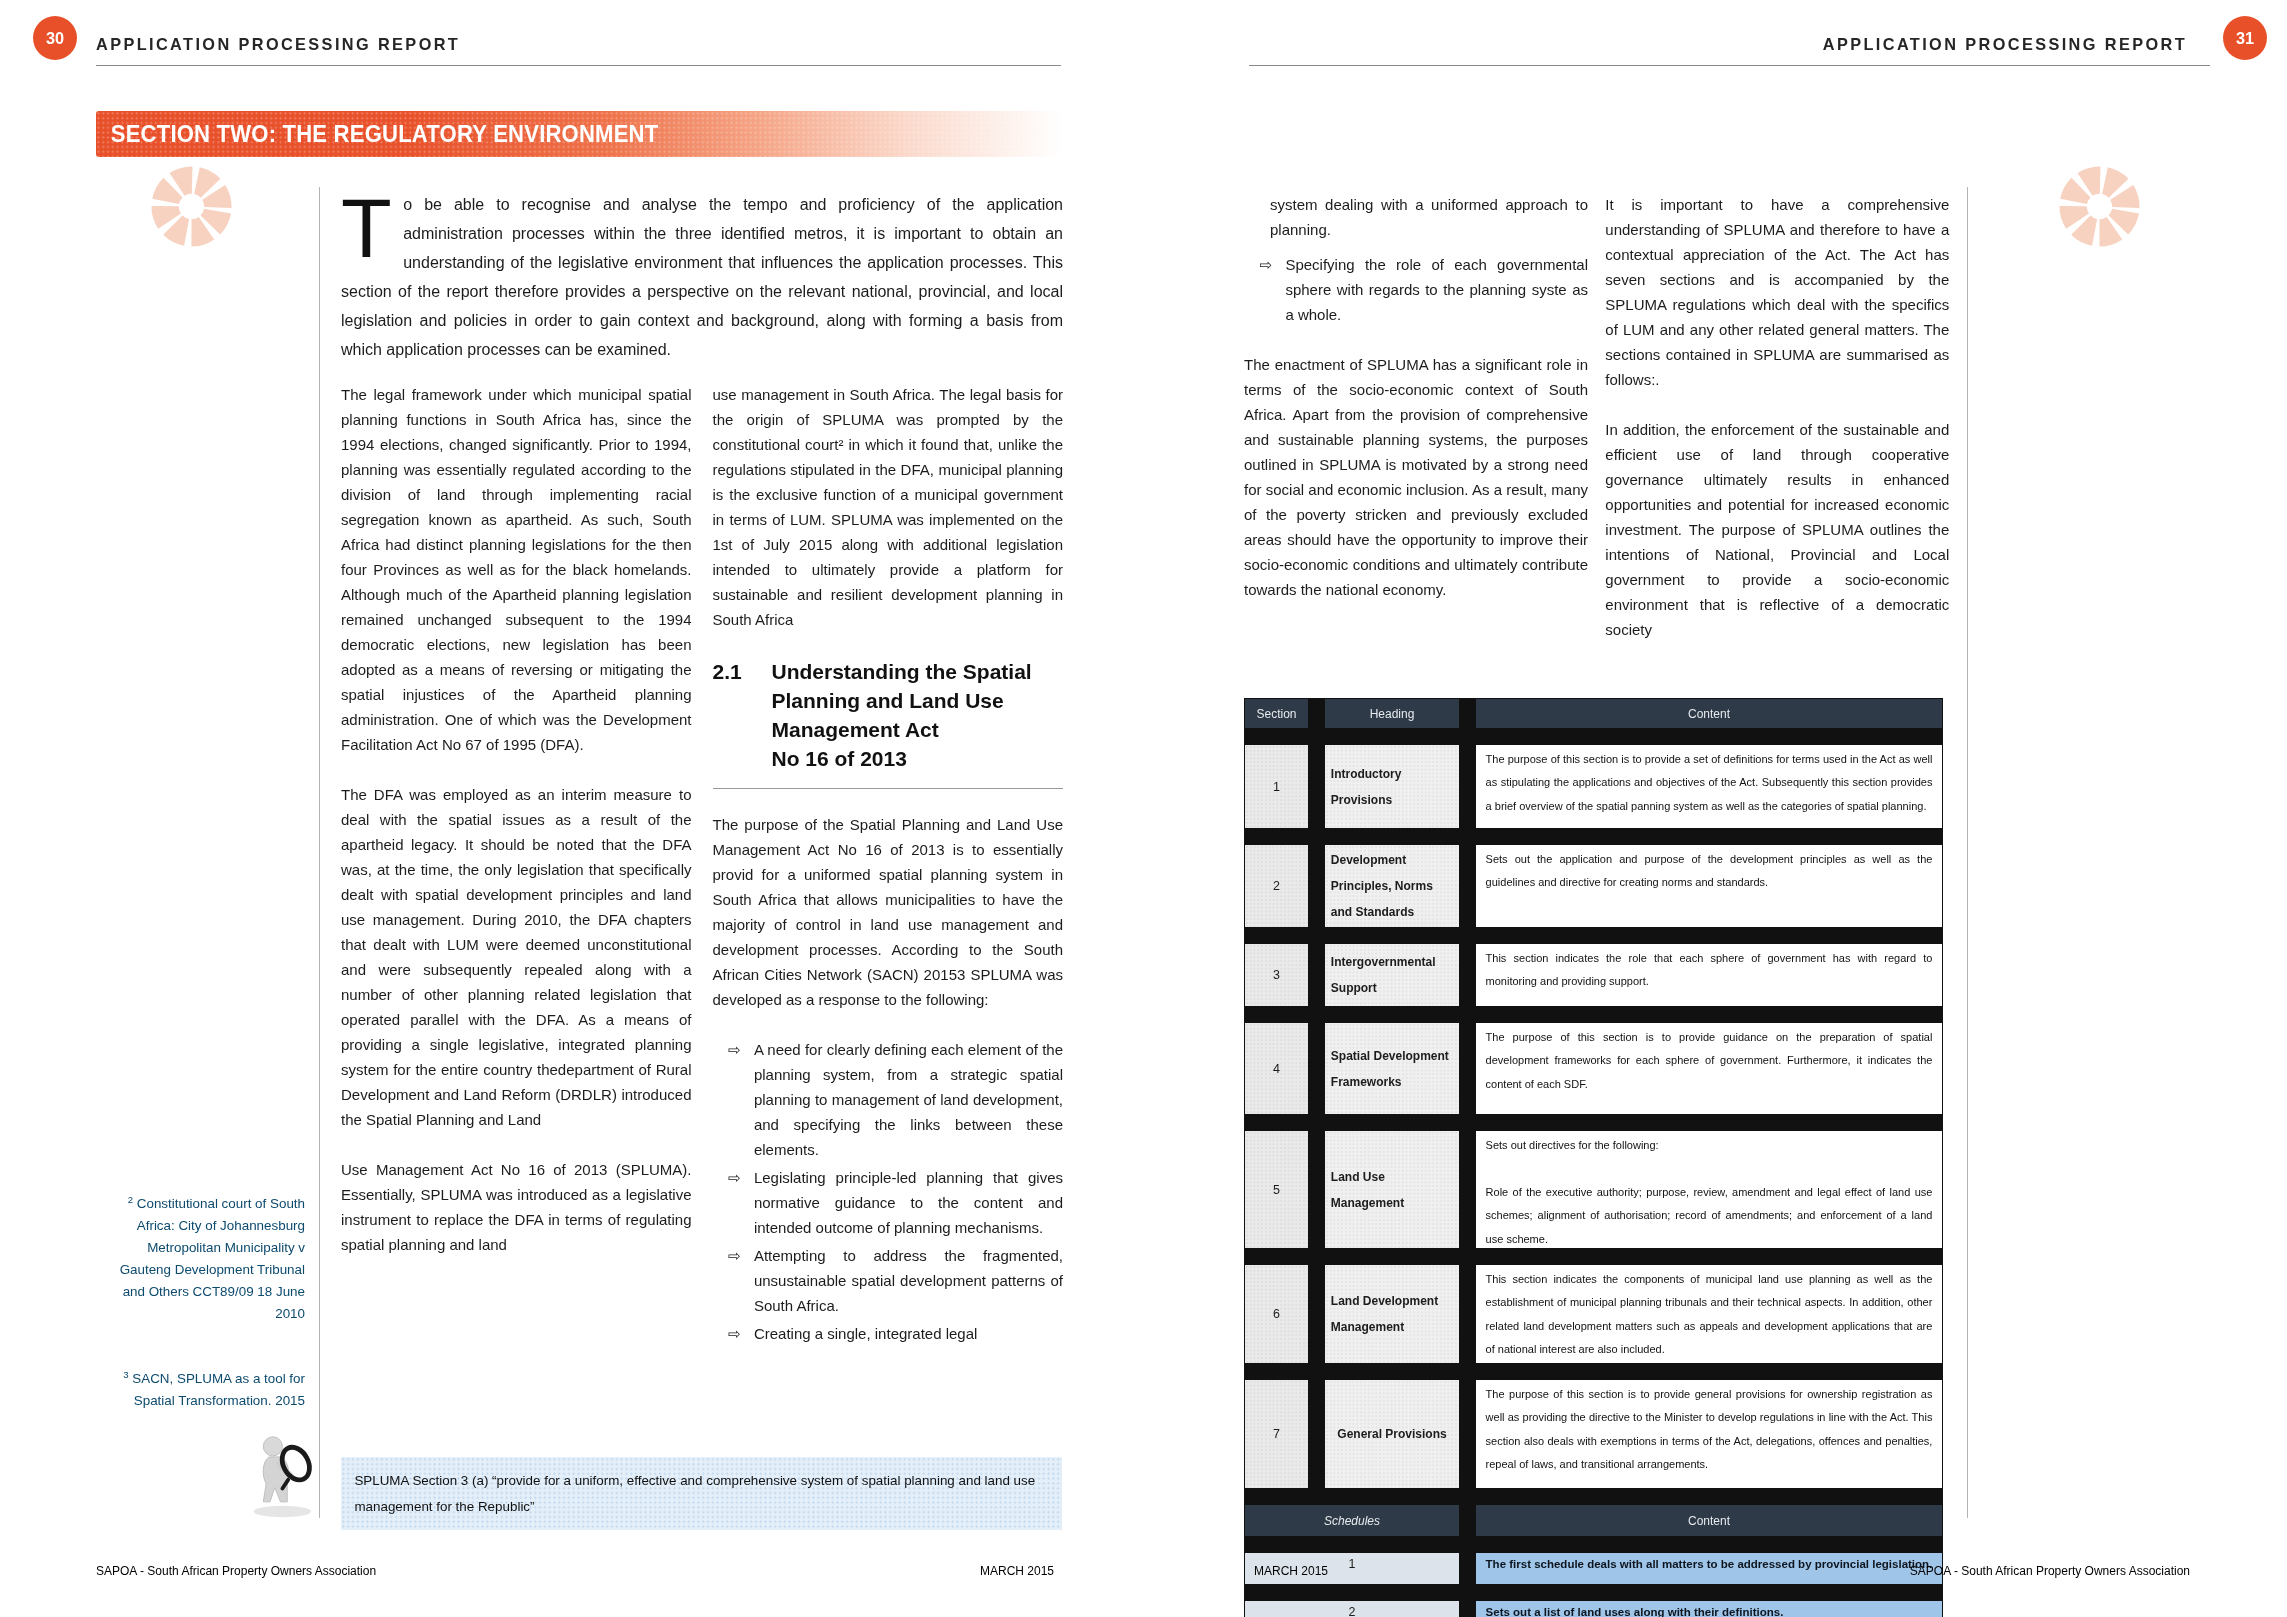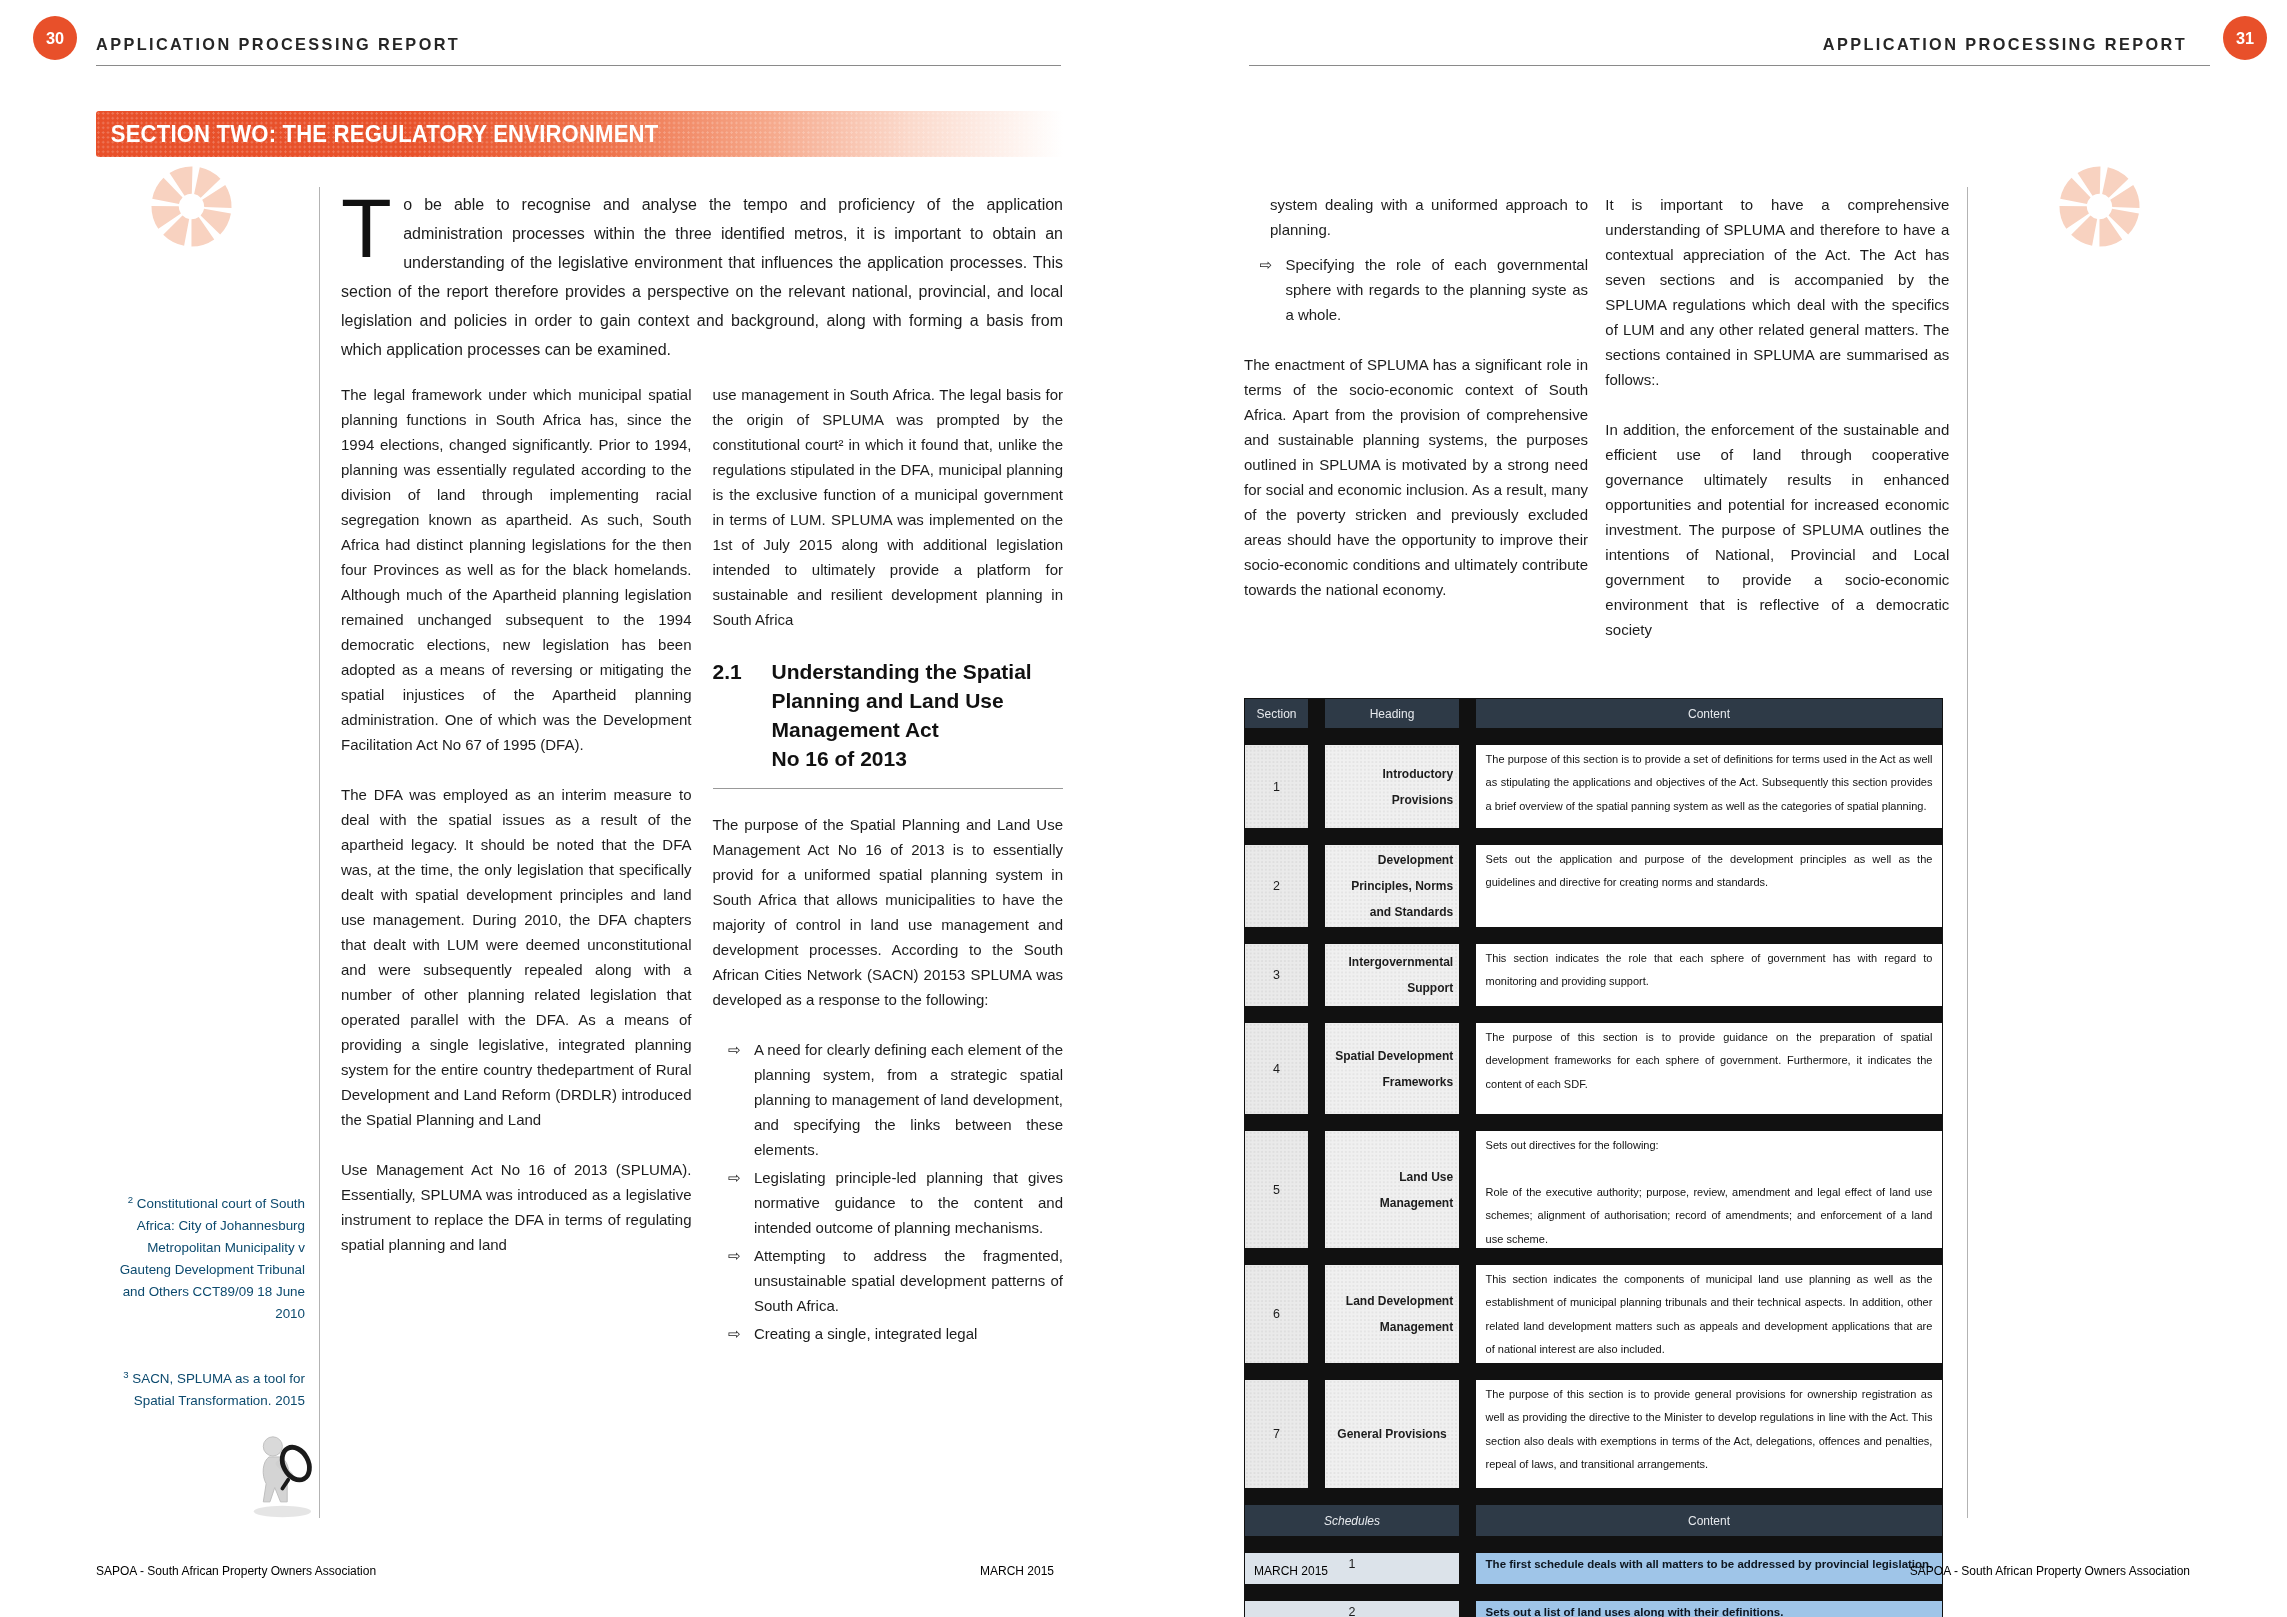--- a/index.html
+++ b/index.html
@@ -89,21 +89,21 @@
   .sec-cell{
     background:#EAEAEA !important;
     background-image:radial-gradient(rgba(0,0,0,0.05) 1px, transparent 1.2px) !important;
     background-size:3.8px 3.8px !important;
     font-size:12.5px;display:flex;align-items:center;justify-content:center;
   }
   .head-cell{
     background:#F0F0F0 !important;
     background-image:radial-gradient(rgba(0,0,0,0.05) 1px, transparent 1.2px) !important;
     background-size:3.8px 3.8px !important;
-    font-size:12px;font-weight:700;line-height:26px;text-align:right;
+    font-size:12px;font-weight:700;line-height:26px;text-align:left;
     display:flex;align-items:center;justify-content:center;padding:0 5.8px;
   }
   .cont-cell{
     font-size:11px;line-height:23.5px;text-align:justify;
     padding:2.9px 9.6px;white-space:pre-line;color:#111;
   }
   .sched-num{
     background:#DCE3EA !important;font-size:12.5px;
     display:flex;align-items:flex-start;justify-content:center;padding-top:3.8px;
     grid-column:span 2;
@@ -175,20 +175,21 @@
 
   <svg class="fig" viewBox="0 0 84 92">
     <ellipse cx="44" cy="82" rx="30" ry="6" fill="rgba(0,0,0,0.10)"></ellipse>
     <circle cx="34" cy="14" r="10" fill="#d9d9d9" stroke="#bfbfbf" stroke-width="1"></circle>
     <path d="M30 25 C23 30 22 44 27 53 L24 72 h7 l5 -15 6 15 h7 L49 52 C53 42 50 29 42 25 Z" fill="#d4d4d4" stroke="#bdbdbd" stroke-width="1"></path>
     <path d="M40 32 L52 44" stroke="#cfcfcf" stroke-width="6" stroke-linecap="round"></path>
     <ellipse cx="58" cy="32" rx="13" ry="18" fill="none" stroke="#1b1b1b" stroke-width="5" transform="rotate(-28 58 32)"></ellipse>
     <path d="M50 49 L44 58" stroke="#1b1b1b" stroke-width="4" stroke-linecap="round"></path>
   </svg>
 
+  <div class="callout">SPLUMA Section 3 (a) “provide for a uniform, effective and comprehensive system of spatial planning and land use management for the Republic”</div>
 
   <div class="footer" style="left:96px;">SAPOA - South African Property Owners Association</div>
   <div class="footer" style="left:980px;">MARCH 2015</div>
 
   <div class="hdr-title" style="right:100px;">APPLICATION PROCESSING REPORT</div>
   <div class="hdr-rule" style="left:1249px;width:961px;"></div>
   <div class="page-circle" style="left:2223px;top:16.3px;">
     <span>31</span>
   </div>
 

